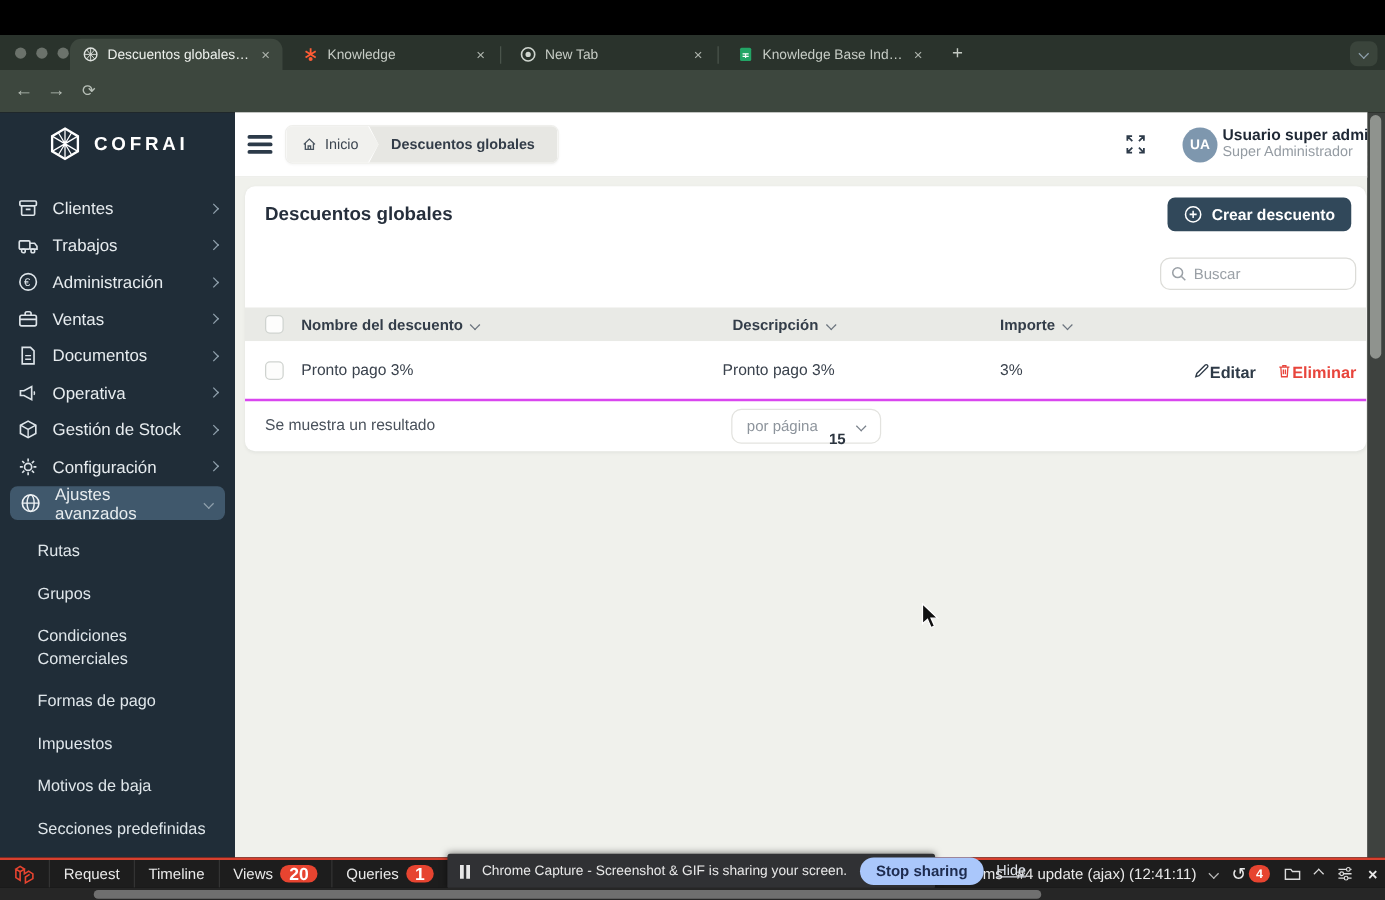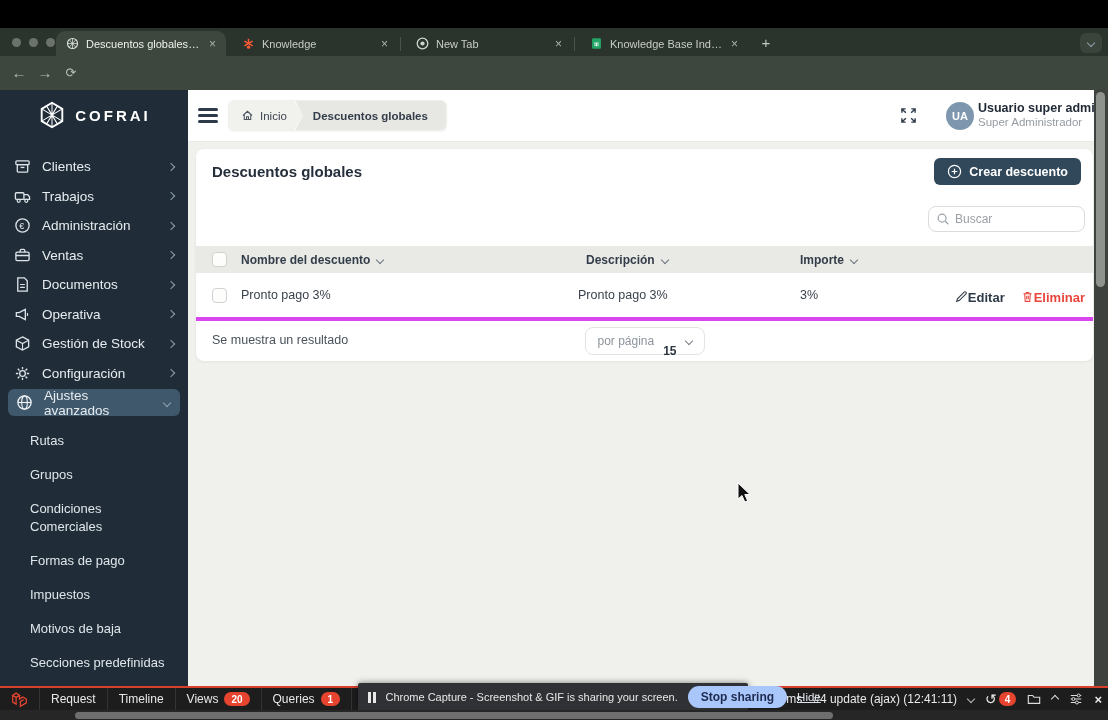--- a/index.html
+++ b/index.html
@@ -74,21 +74,21 @@
   .createbtn { position:absolute; right:12px; top:9px; height:27px; background:#31485a; border-radius:6px;
                display:flex; align-items:center; gap:7px; padding:0 13px; color:#fff; font-size:12.5px; font-weight:600; }
   .search { position:absolute; right:8px; top:57px; width:157px; height:26px; }
   .search input { width:100%; height:100%; border:1px solid #dcdcd8; border-radius:8px; padding:0 8px 0 26px;
                   font-size:12px; color:#3c4450; outline:none; font-family:"Liberation Sans",sans-serif; }
   .search input::placeholder { color:#9aa0a6; }
   .search svg { position:absolute; left:8px; top:6px; }
   .thead { position:absolute; left:0; top:97px; width:897px; height:27px; background:#e9eae6; display:flex; align-items:center; }
   .th { font-size:12px; font-weight:700; color:#333d49; display:flex; align-items:center; gap:7px; }
   .cb { width:15px; height:15px; border:1.5px solid #cfd3cf; border-radius:4px; background:#fdfdfc; }
-  .trow { position:absolute; left:0; top:124px; width:897px; height:48px; background:#fff; border-bottom:4px solid #d946ef;
+  .trow { position:absolute; left:0; top:124px; width:897px; height:48px; background:#fff; border-bottom:2px solid #d946ef;
           display:flex; align-items:center; }
   .td { font-size:12.5px; color:#3a424d; }
   .abs { position:absolute; }
   .actions { position:absolute; right:8px; top:0; height:48px; display:flex; align-items:center; gap:16px; }
   .act { display:flex; align-items:flex-start; font-size:13px; font-weight:700; }
   .act.edit { color:#2e3a47; }
   .act.del { color:#e8453c; }
   .pgn { position:absolute; left:0; top:172px; width:897px; height:40px; }
   .pgsum { position:absolute; left:16px; top:12px; font-size:12.5px; color:#4a525c; }
   .perpage { position:absolute; left:50%; top:6px; transform:translateX(-50%); height:28px; border:1px solid #e3e3df;
@@ -99,21 +99,21 @@
   
   .vscroll { position:absolute; left:1094px; top:90px; width:14px; height:596px; background:#3e423f; }
   .vthumb { position:absolute; left:2px; top:2px; width:9px; height:195px; background:#8f938e; border-radius:5px; }
   .hscroll { position:absolute; left:0; top:710px; width:1108px; height:10px; background:#262626; }
   .hthumb { position:absolute; left:75px; top:1.5px; width:758px; height:7px; background:#6f6f6f; border-radius:4px; }
 
   
   .debugbar { position:absolute; left:0; top:686px; width:1108px; height:24px; background:#1d1d1d;
               border-top:2px solid #d8402e; display:flex; align-items:center; color:#e9e9e9; font-size:12px; }
   .dbitem { height:100%; display:flex; align-items:center; gap:6px; padding:0 11px; border-right:1px solid #333; }
-  .dbadge { background:#e74430; color:#fff; font-size:10px; font-weight:700; border-radius:9px; padding:1.5px 7px; line-height:11px; }
+  .dbadge { background:#e74430; color:#fff; font-size:14px; font-weight:700; border-radius:9px; padding:1.5px 7px; line-height:11px; }
   .dbright { position:absolute; right:6px; top:0; height:22px; display:flex; align-items:center; gap:11px; font-size:12px; }
   .dbicon { display:flex; align-items:center; }
   .histwrap { position:relative; display:flex; align-items:center; }
   .histbadge { background:#e74430; color:#fff; font-size:10px; font-weight:700; border-radius:9px; padding:1.5px 6px; margin-left:2px; }
 
   
   .banner { position:absolute; left:358px; top:683px; width:390px; height:28px; background:#303134; border-radius:2px;
             display:flex; align-items:center; gap:10px; padding:0 10px; box-shadow:0 0 6px rgba(0,0,0,.5); }
   .pause { display:flex; gap:2.5px; }
   .pause i { display:block; width:2.5px; height:11px; background:#e8e8e8; }

